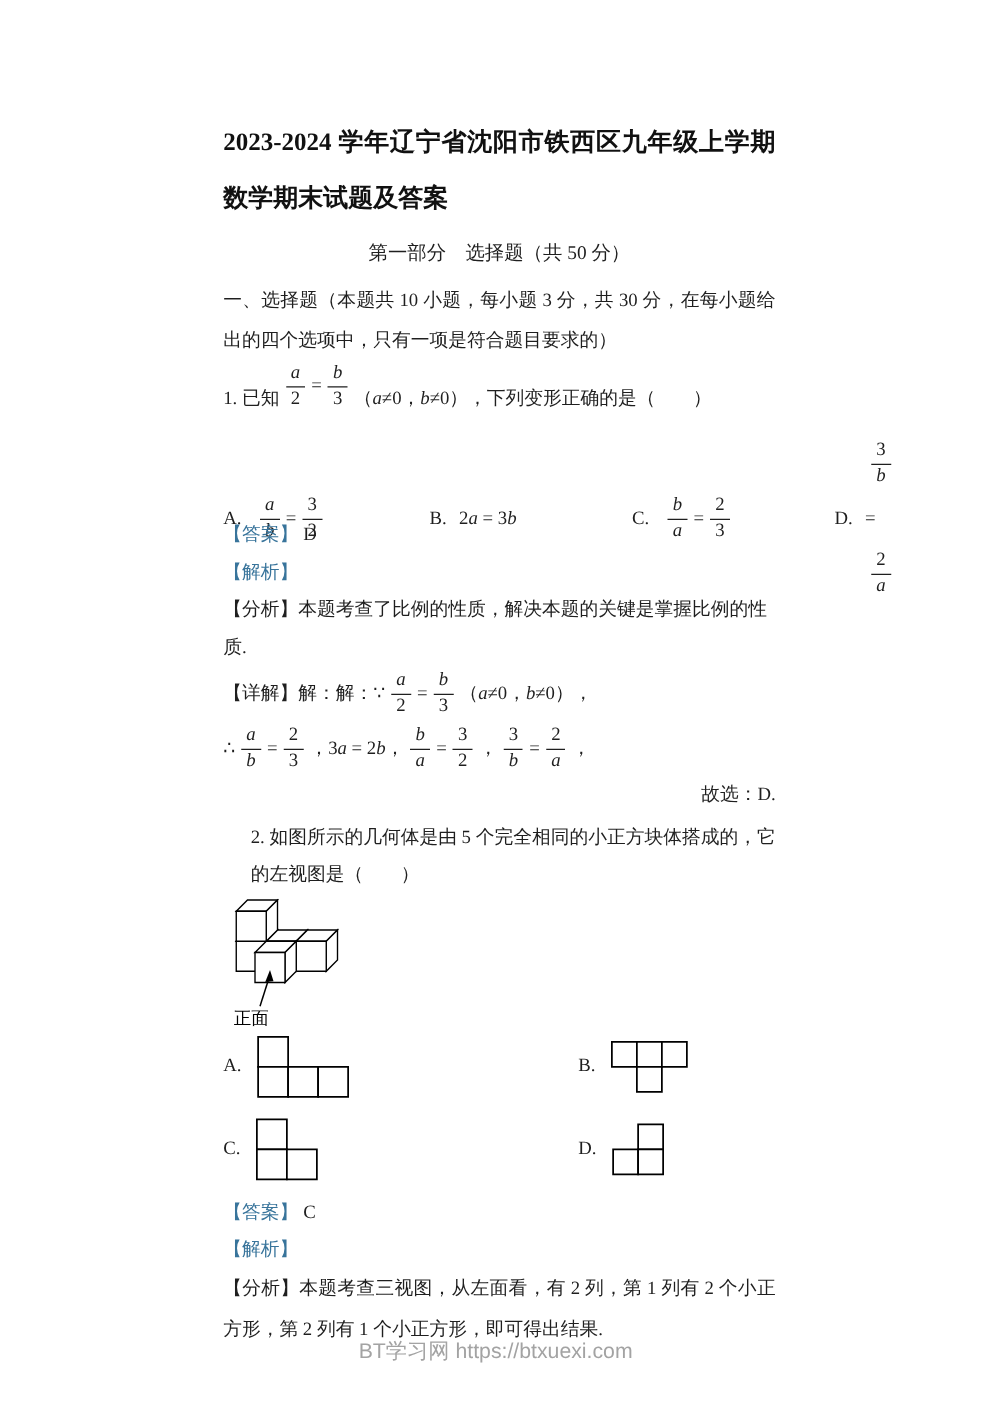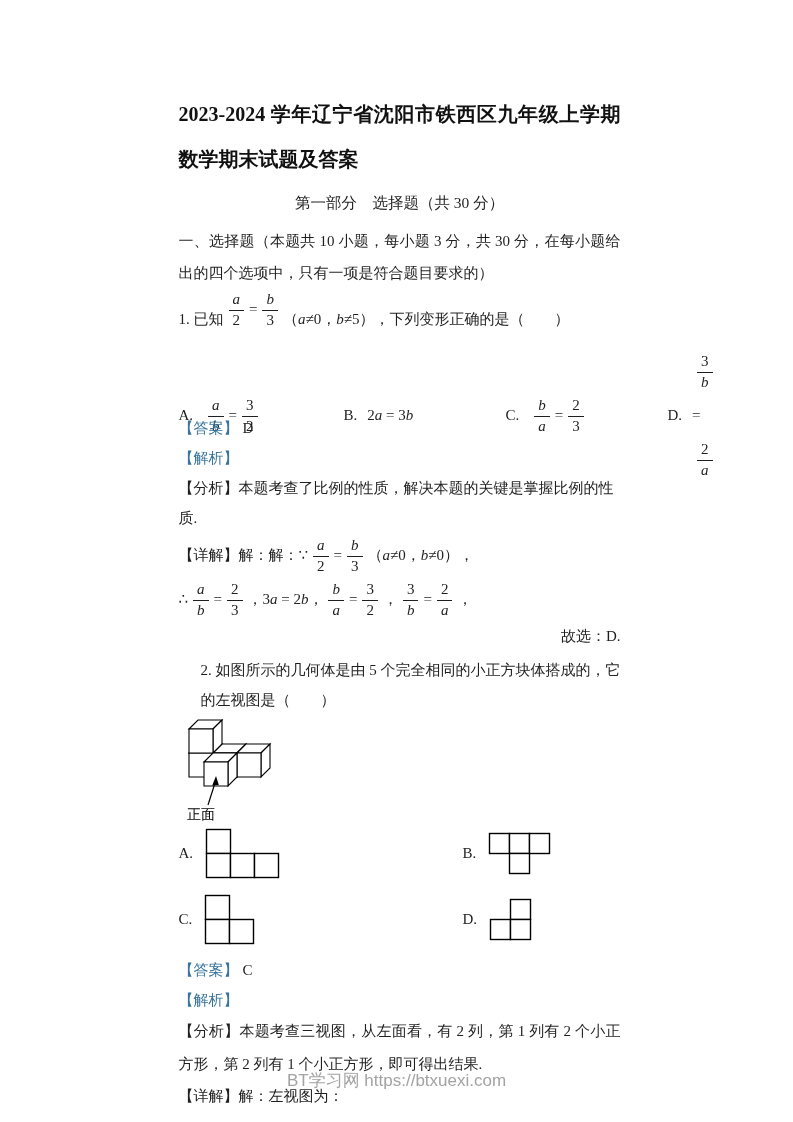--- a/index.html
+++ b/index.html
@@ -64,25 +64,25 @@
   }
   svg { display:block; }
 </style>
 </head>
 <body>
 
 <div class="page">
 
   <h1 class="title">2023-2024 学年辽宁省沈阳市铁西区九年级上学期数学期末试题及答案</h1>
 
-  <div class="section-heading">第一部分　选择题（共 30 分）</div>
+  <div class="section-heading">第一部分　选择题（共 50 分）</div>
 
   <p class="para intro">一、选择题（本题共 10 小题，每小题 3 分，共 30 分，在每小题给出的四个选项中，只有一项是符合题目要求的）</p>
 
-  <div class="math-line stem"><span>1. 已知</span><span class="frac raised"><span class="num"><i>a</i></span><span class="den">2</span></span><span class="raised">=</span><span class="frac raised"><span class="num"><i>b</i></span><span class="den">3</span></span><span>（</span><i>a</i><span>≠0，</span><i>b</i><span>≠5），下列变形正确的是（　　）</span></div>
+  <div class="math-line stem"><span>1. 已知</span><span class="frac raised"><span class="num"><i>a</i></span><span class="den">2</span></span><span class="raised">=</span><span class="frac raised"><span class="num"><i>b</i></span><span class="den">3</span></span><span>（</span><i>a</i><span>≠0，</span><i>b</i><span>≠0），下列变形正确的是（　　）</span></div>
 
   <div class="q1-options">
     <div class="option">
       <span class="opt-label">A.</span>
       <span class="math-line"><span class="frac"><span class="num"><i>a</i></span><span class="den"><i>b</i></span></span><span>=</span><span class="frac"><span class="num">3</span><span class="den">2</span></span></span>
     </div>
     <div class="option">
       <span class="opt-label">B.</span>
       <span class="math-line"><span>2</span><i>a</i><span> = 3</span><i>b</i></span>
     </div>
@@ -188,19 +188,16 @@
   </p>
 
   <p class="marker-line">
     <span class="marker">【解析】</span>
   </p>
 
   <p class="para33">
     <span>【分析】</span><span>本题考查三视图，从左面看，有 2 列，第 1 列有 2 个小正方形，第 2 列有 1 个小正方形，即可得出结果.</span>
   </p>
 
-  <p class="marker-line">
-    <span>【详解】</span><span>解：左视图为：</span>
-  </p>
 
   <div class="footer">BT学习网 https://btxuexi.com</div>
 
 </div>
 
 </body></html>

